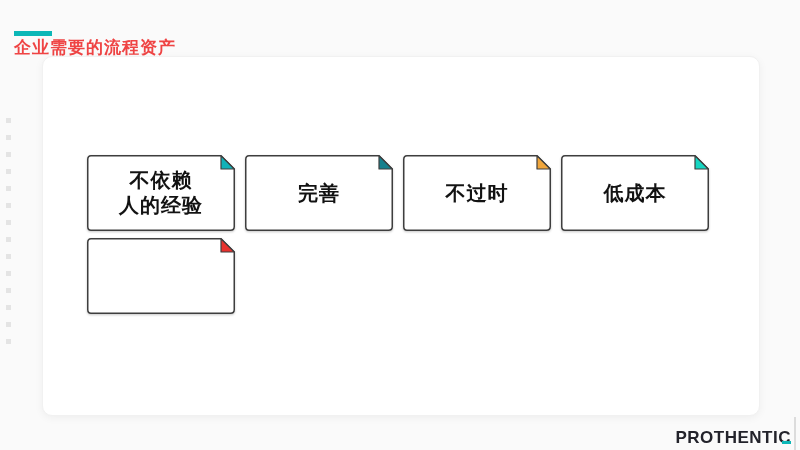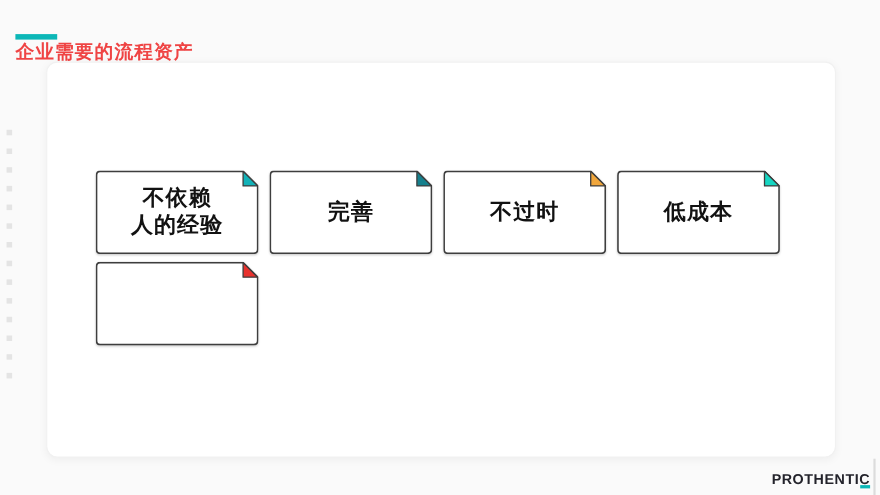--- a/index.html
+++ b/index.html
@@ -41,21 +41,21 @@
   .asset-card svg{position:absolute;left:0;top:0;
     filter:drop-shadow(0 1px 1px rgba(0,0,0,0.22));}
   .asset-card .card-label{
     position:relative;z-index:1;
     font-size:20px;font-weight:bold;color:#121212;line-height:1.25;
     letter-spacing:1px;white-space:pre-line;
   }
   
   .logo{
     position:absolute;right:9px;top:428px;
-    font-size:13px;font-weight:800;color:#23232b;letter-spacing:0.5px;
+    font-size:17px;font-weight:800;color:#23232b;letter-spacing:0.5px;
   }
   .logo-accent{position:absolute;right:9px;top:441px;width:9px;height:3px;}
   .right-edge-line{
     position:absolute;left:794px;top:417px;width:2px;height:33px;background:#dcdcdc;
   }
 </style>
 </head>
 <body>
 
 <div class="page-title">企业需要的流程资产</div>

